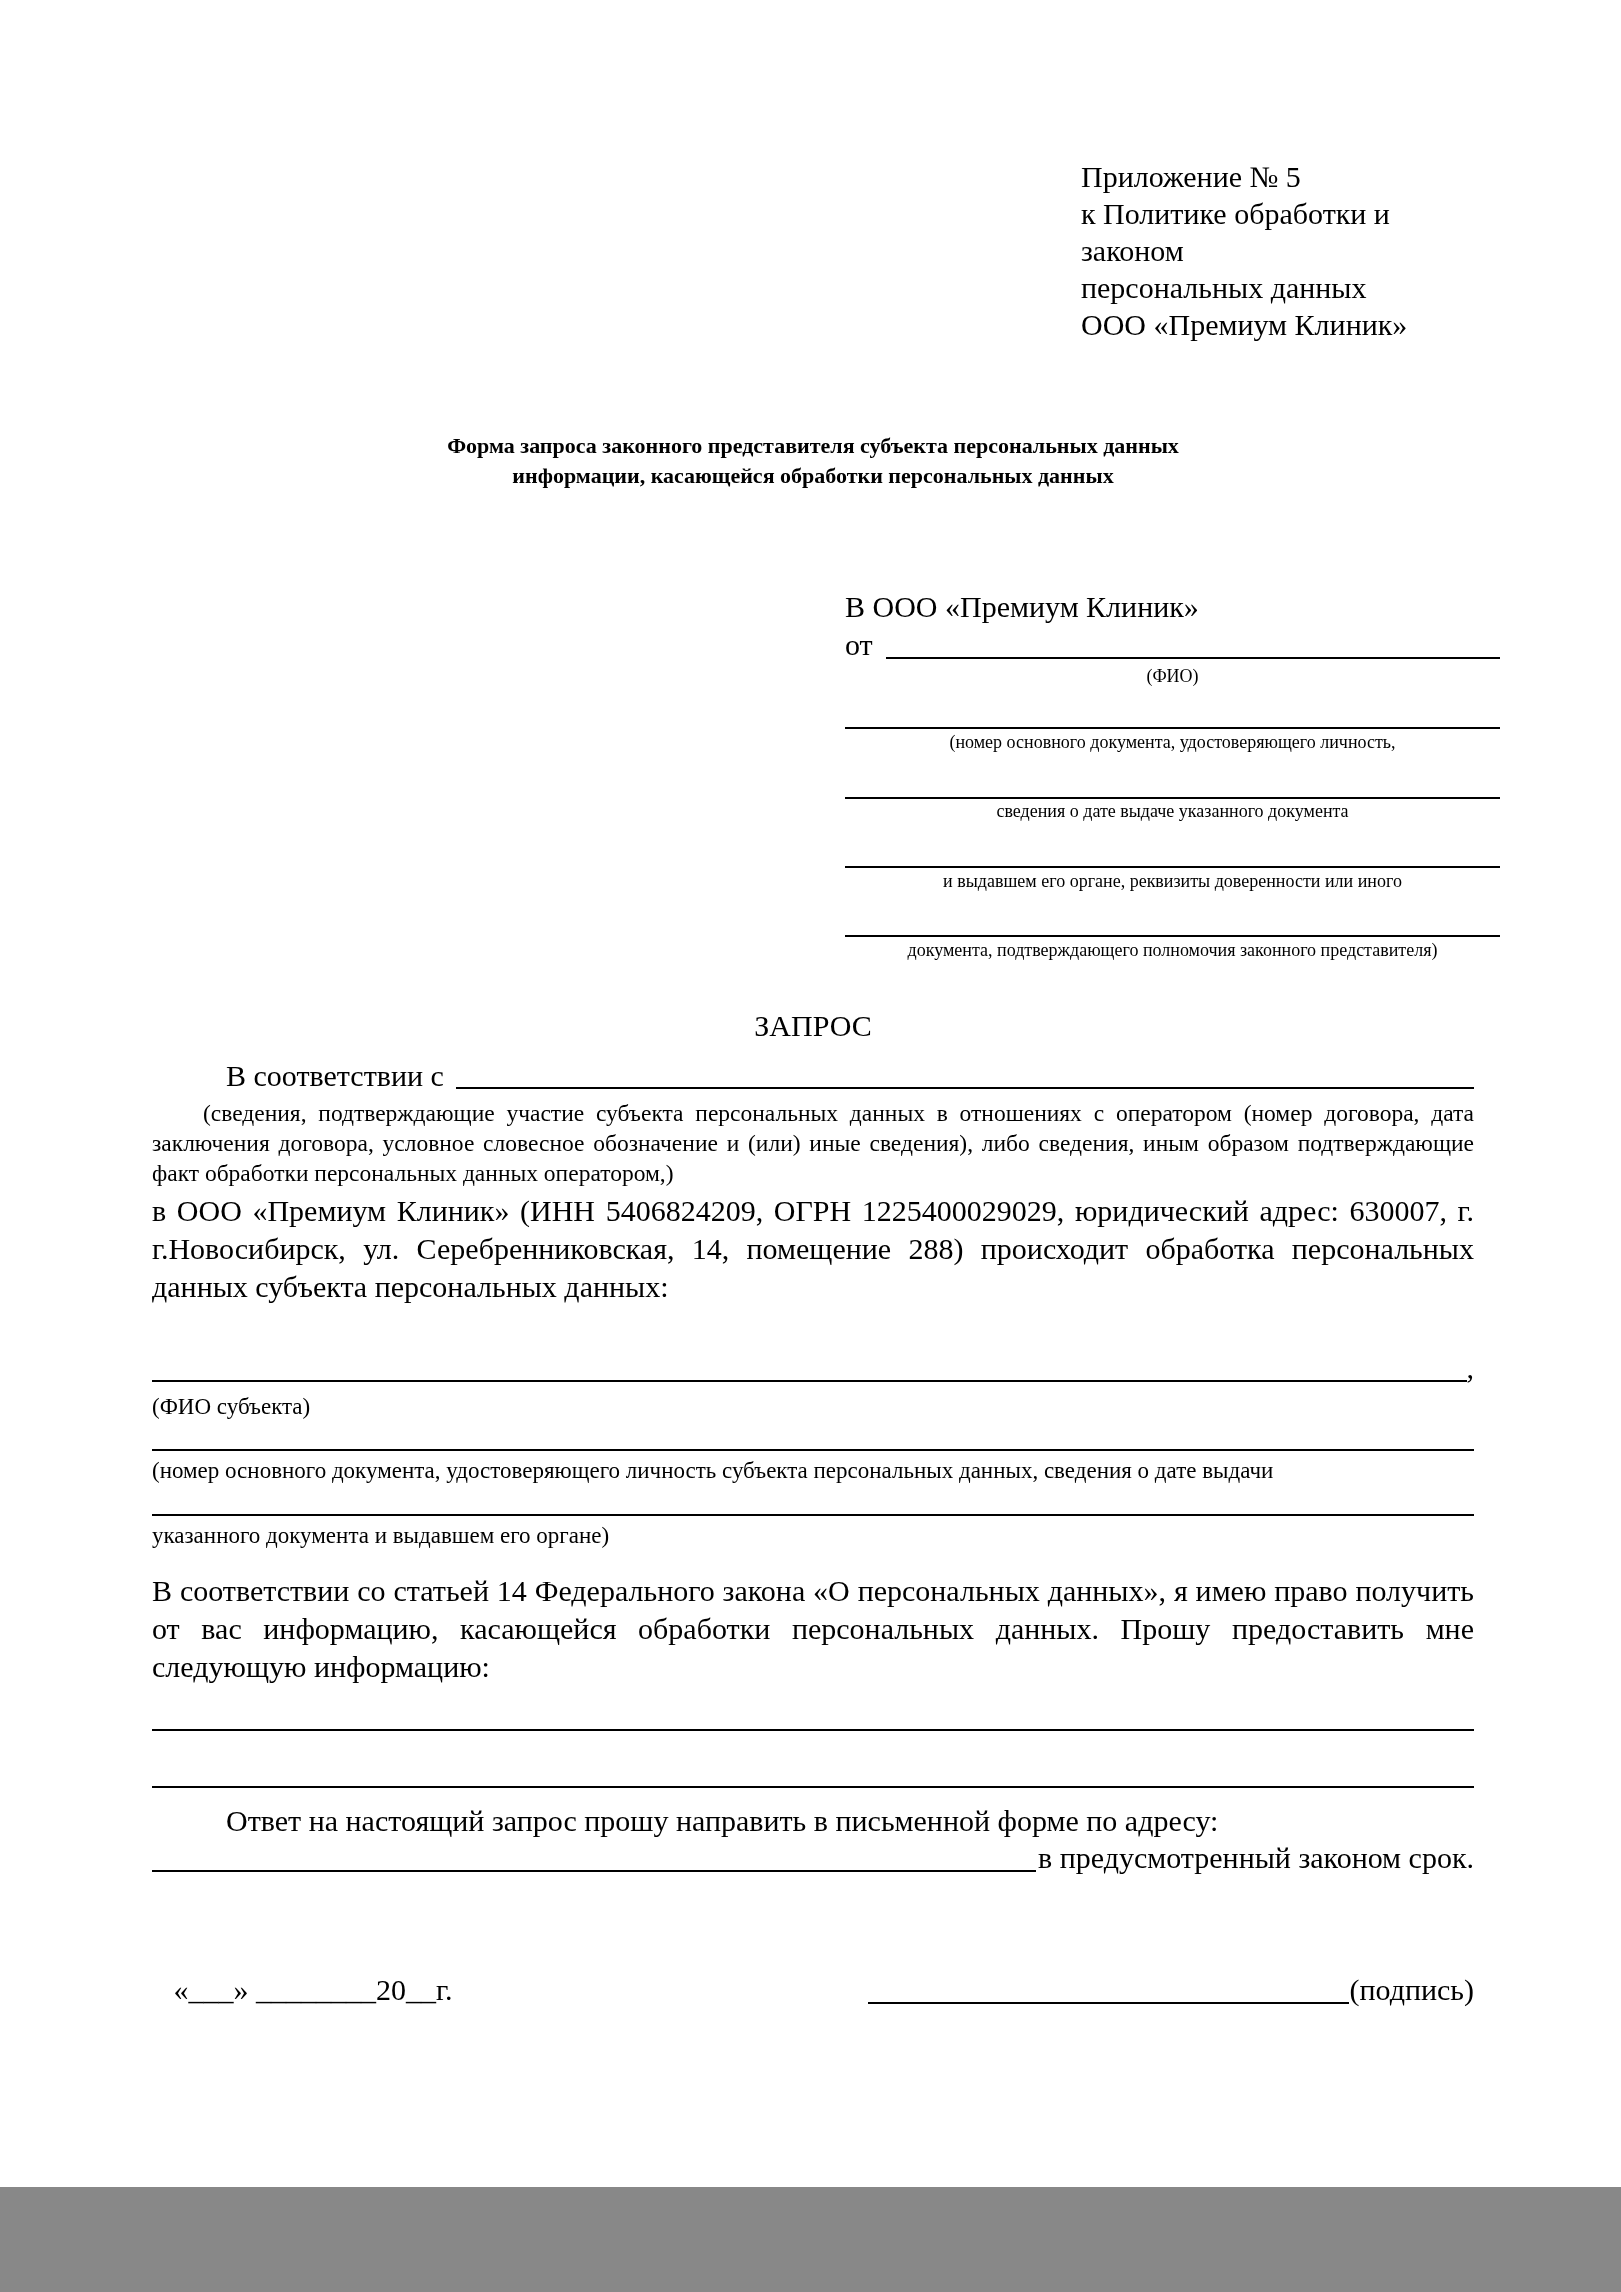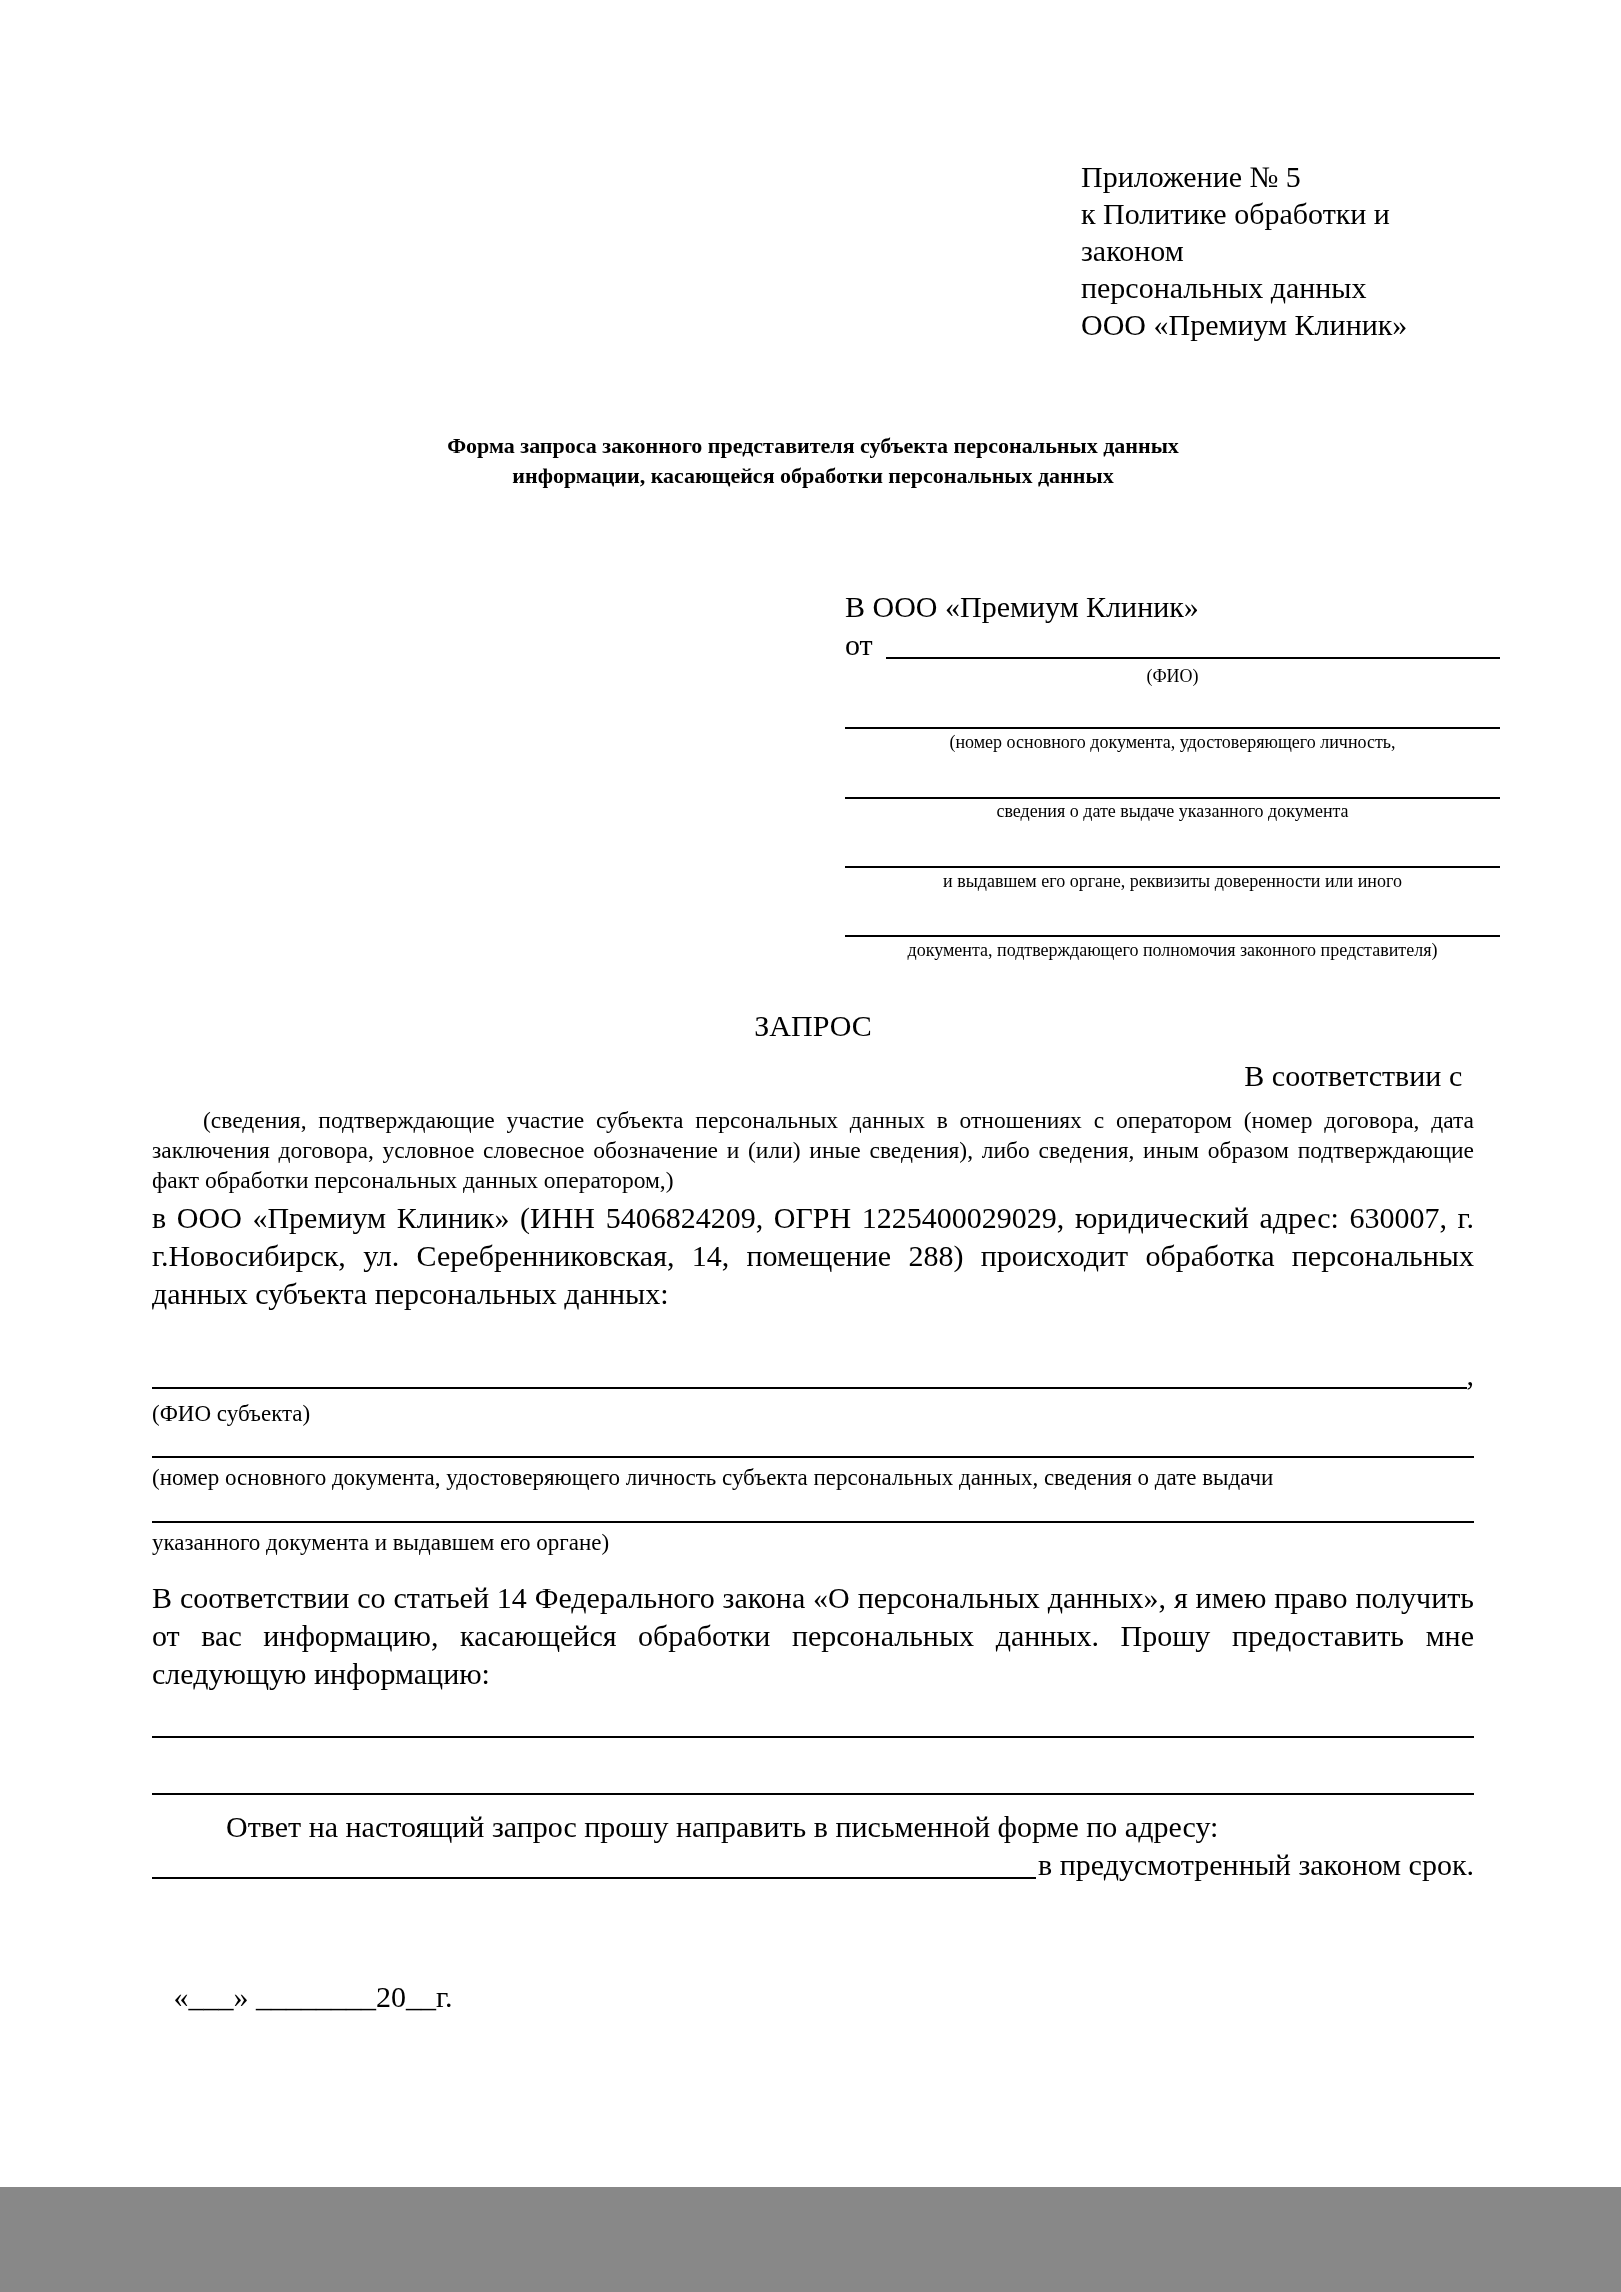--- a/index.html
+++ b/index.html
@@ -35,21 +35,21 @@
   .cap {
     font-size: 18px;
     line-height: 1.2;
     text-align: center;
     margin-top: 2.9px;
   }
   .uline { border-bottom: 2.9px solid #000; height: 43px; }
   .uline.first { height: 39px; }
   
   .zapros { text-align: center; margin-top: 45px; }
-  .intro-row { display: flex; align-items: flex-end; margin-top: 11.8px; flex-direction: column; }
+  .intro-row { display: flex; align-items: flex-end; margin-top: 11.8px; }
   .intro-row .lbl { flex: none; margin-left: 74px; padding-right: 11.8px; white-space: nowrap; }
   .small-just {
     font-size: 23.5px;
     line-height: 1.28;
     text-align: justify;
     text-indent: 51px;
     margin-top: 3.9px;
   }
   .para { text-align: justify; margin-top: 4px; }
   .subject-row { display: flex; align-items: flex-end; margin-top: 43px; }
@@ -141,16 +141,20 @@
   <div class="rule rule-2"></div>
 
   <div class="reply">Ответ на настоящий запрос прошу направить в письменной форме по адресу:</div>
   <div class="reply-row">
     <span class="fill"></span>
     <span class="suffix">в предусмотренный законом срок.</span>
   </div>
 
   <div class="sign-row">
     <div class="sign-left">«___» ________20__г.</div>
+    <div class="sign-right">
+      <span class="fill"></span>
+      <span class="suffix">(подпись)</span>
+    </div>
   </div>
 
 </div>
 
 
 </body></html>

